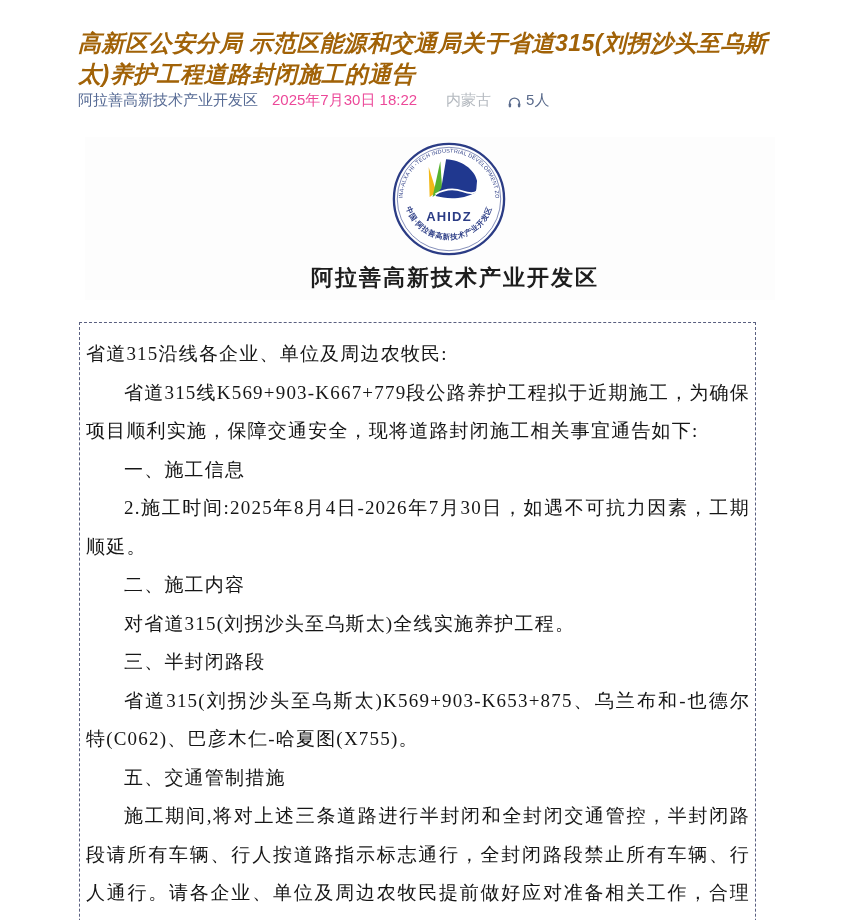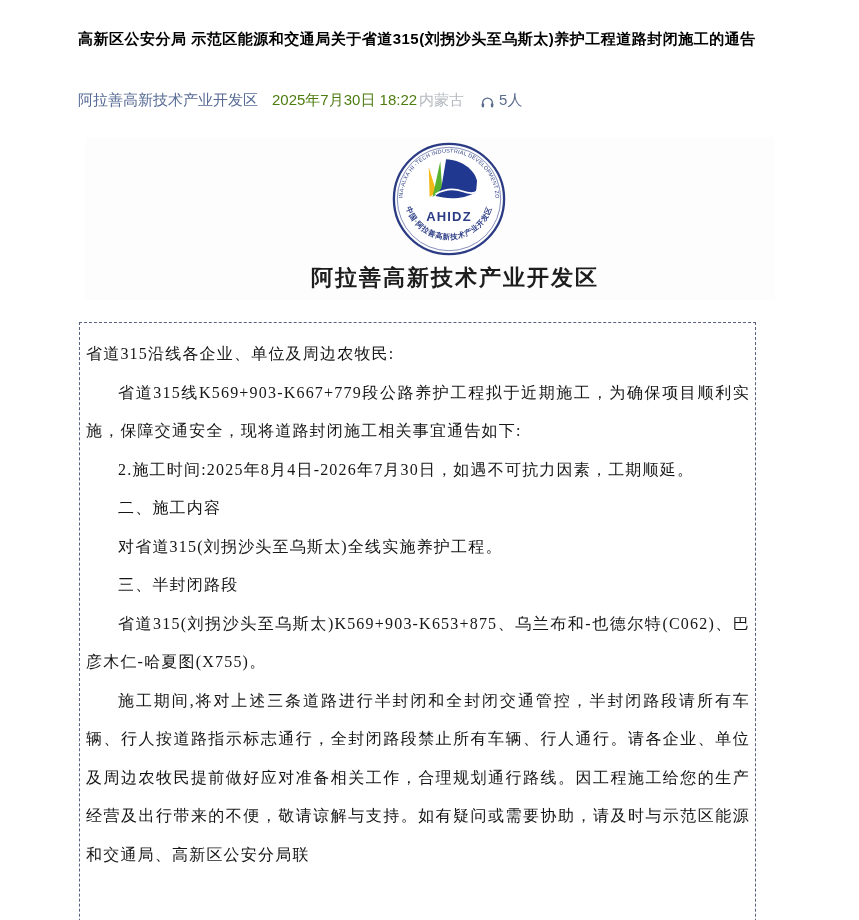--- a/index.html
+++ b/index.html
@@ -6,29 +6,30 @@
   body{
     width:859px;height:920px;overflow:hidden;position:relative;
     background:#ffffff;
     font-family:"Liberation Sans","DejaVu Sans",sans-serif;
   }
   .page{position:absolute;inset:0;}
 
   
   .title{
     position:absolute;left:78px;top:13px;width:708px;
-    font-size:15px;line-height:31px;font-weight:bold;color:#000000;
+    font-size:23px;line-height:31px;font-weight:bold;color:#a16207;
     letter-spacing:0.5px;
+    font-style:italic;
   }
   .meta{
     position:absolute;left:78px;top:89px;height:22px;
     display:flex;align-items:center;font-size:15px;white-space:nowrap;
   }
   .meta .account{color:#576b95;margin-right:14px;cursor:pointer;}
-  .meta .datetime{color:#4d7c0f;margin-right:2px;}
+  .meta .datetime{color:#ec4899;margin-right:29px;}
   .meta .location{color:#b4b9bf;margin-right:16px;}
   .meta .listen{color:#5a6b8c;display:flex;align-items:flex-end;cursor:pointer;}
   .meta .listen svg{margin-right:4px;display:block;}
 
   
   .banner{
     position:absolute;left:85px;top:137px;width:690px;height:163px;
     background:#fdfdfd;
   }
   .seal{position:absolute;left:306px;top:4px;width:116px;height:116px;}
@@ -40,21 +41,21 @@
   
   .notice-box{
     position:absolute;left:79px;top:322px;width:677px;height:700px;
     border:1px dashed #5a6080;
     padding:12px 5px 20px 6px;box-sizing:border-box;
     background:#ffffff;
   }
   .notice-box p{
     margin:0;
     font-family:"Liberation Serif","DejaVu Serif",serif;
-    font-size:16px;line-height:38.5px;letter-spacing:1.2px;
+    font-size:19px;line-height:38.5px;letter-spacing:1.2px;
     color:#161616;text-align:justify;text-indent:2em;
   }
   .notice-box p.salutation{text-indent:0;}
 </style>
 </head>
 <body>
 
 <div class="page">
 
   <h1 class="title">高新区公安分局 示范区能源和交通局关于省道315(刘拐沙头至乌斯太)养护工程道路封闭施工的通告</h1>
@@ -97,21 +98,23 @@
         <path d="M46,55 Q60,47 74,52 T 90,49" stroke="#ffffff" fill="none" stroke-width="1.8"></path>
         <text x="60" y="83" text-anchor="middle" font-size="13.5" font-weight="bold" fill="#2b3c85" letter-spacing="1.2" font-family="Liberation Sans, sans-serif">AHIDZ</text>
       </svg>
     </div>
     <div class="banner-caption">阿拉善高新技术产业开发区</div>
   </div>
 
   <div class="notice-box">
     <p class="salutation">省道315沿线各企业、单位及周边农牧民:</p>
     <p>省道315线K569+903-K667+779段公路养护工程拟于近期施工，为确保项目顺利实施，保障交通安全，现将道路封闭施工相关事宜通告如下:</p>
+    <p>一、施工信息</p>
     <p>2.施工时间:2025年8月4日-2026年7月30日，如遇不可抗力因素，工期顺延。</p>
     <p>二、施工内容</p>
     <p>对省道315(刘拐沙头至乌斯太)全线实施养护工程。</p>
     <p>三、半封闭路段</p>
     <p>省道315(刘拐沙头至乌斯太)K569+903-K653+875、乌兰布和-也德尔特(C062)、巴彦木仁-哈夏图(X755)。</p>
+    <p>五、交通管制措施</p>
     <p>施工期间,将对上述三条道路进行半封闭和全封闭交通管控，半封闭路段请所有车辆、行人按道路指示标志通行，全封闭路段禁止所有车辆、行人通行。请各企业、单位及周边农牧民提前做好应对准备相关工作，合理规划通行路线。因工程施工给您的生产经营及出行带来的不便，敬请谅解与支持。如有疑问或需要协助，请及时与示范区能源和交通局、高新区公安分局联</p>
   </div>
 
 </div>
 
 </body></html>

